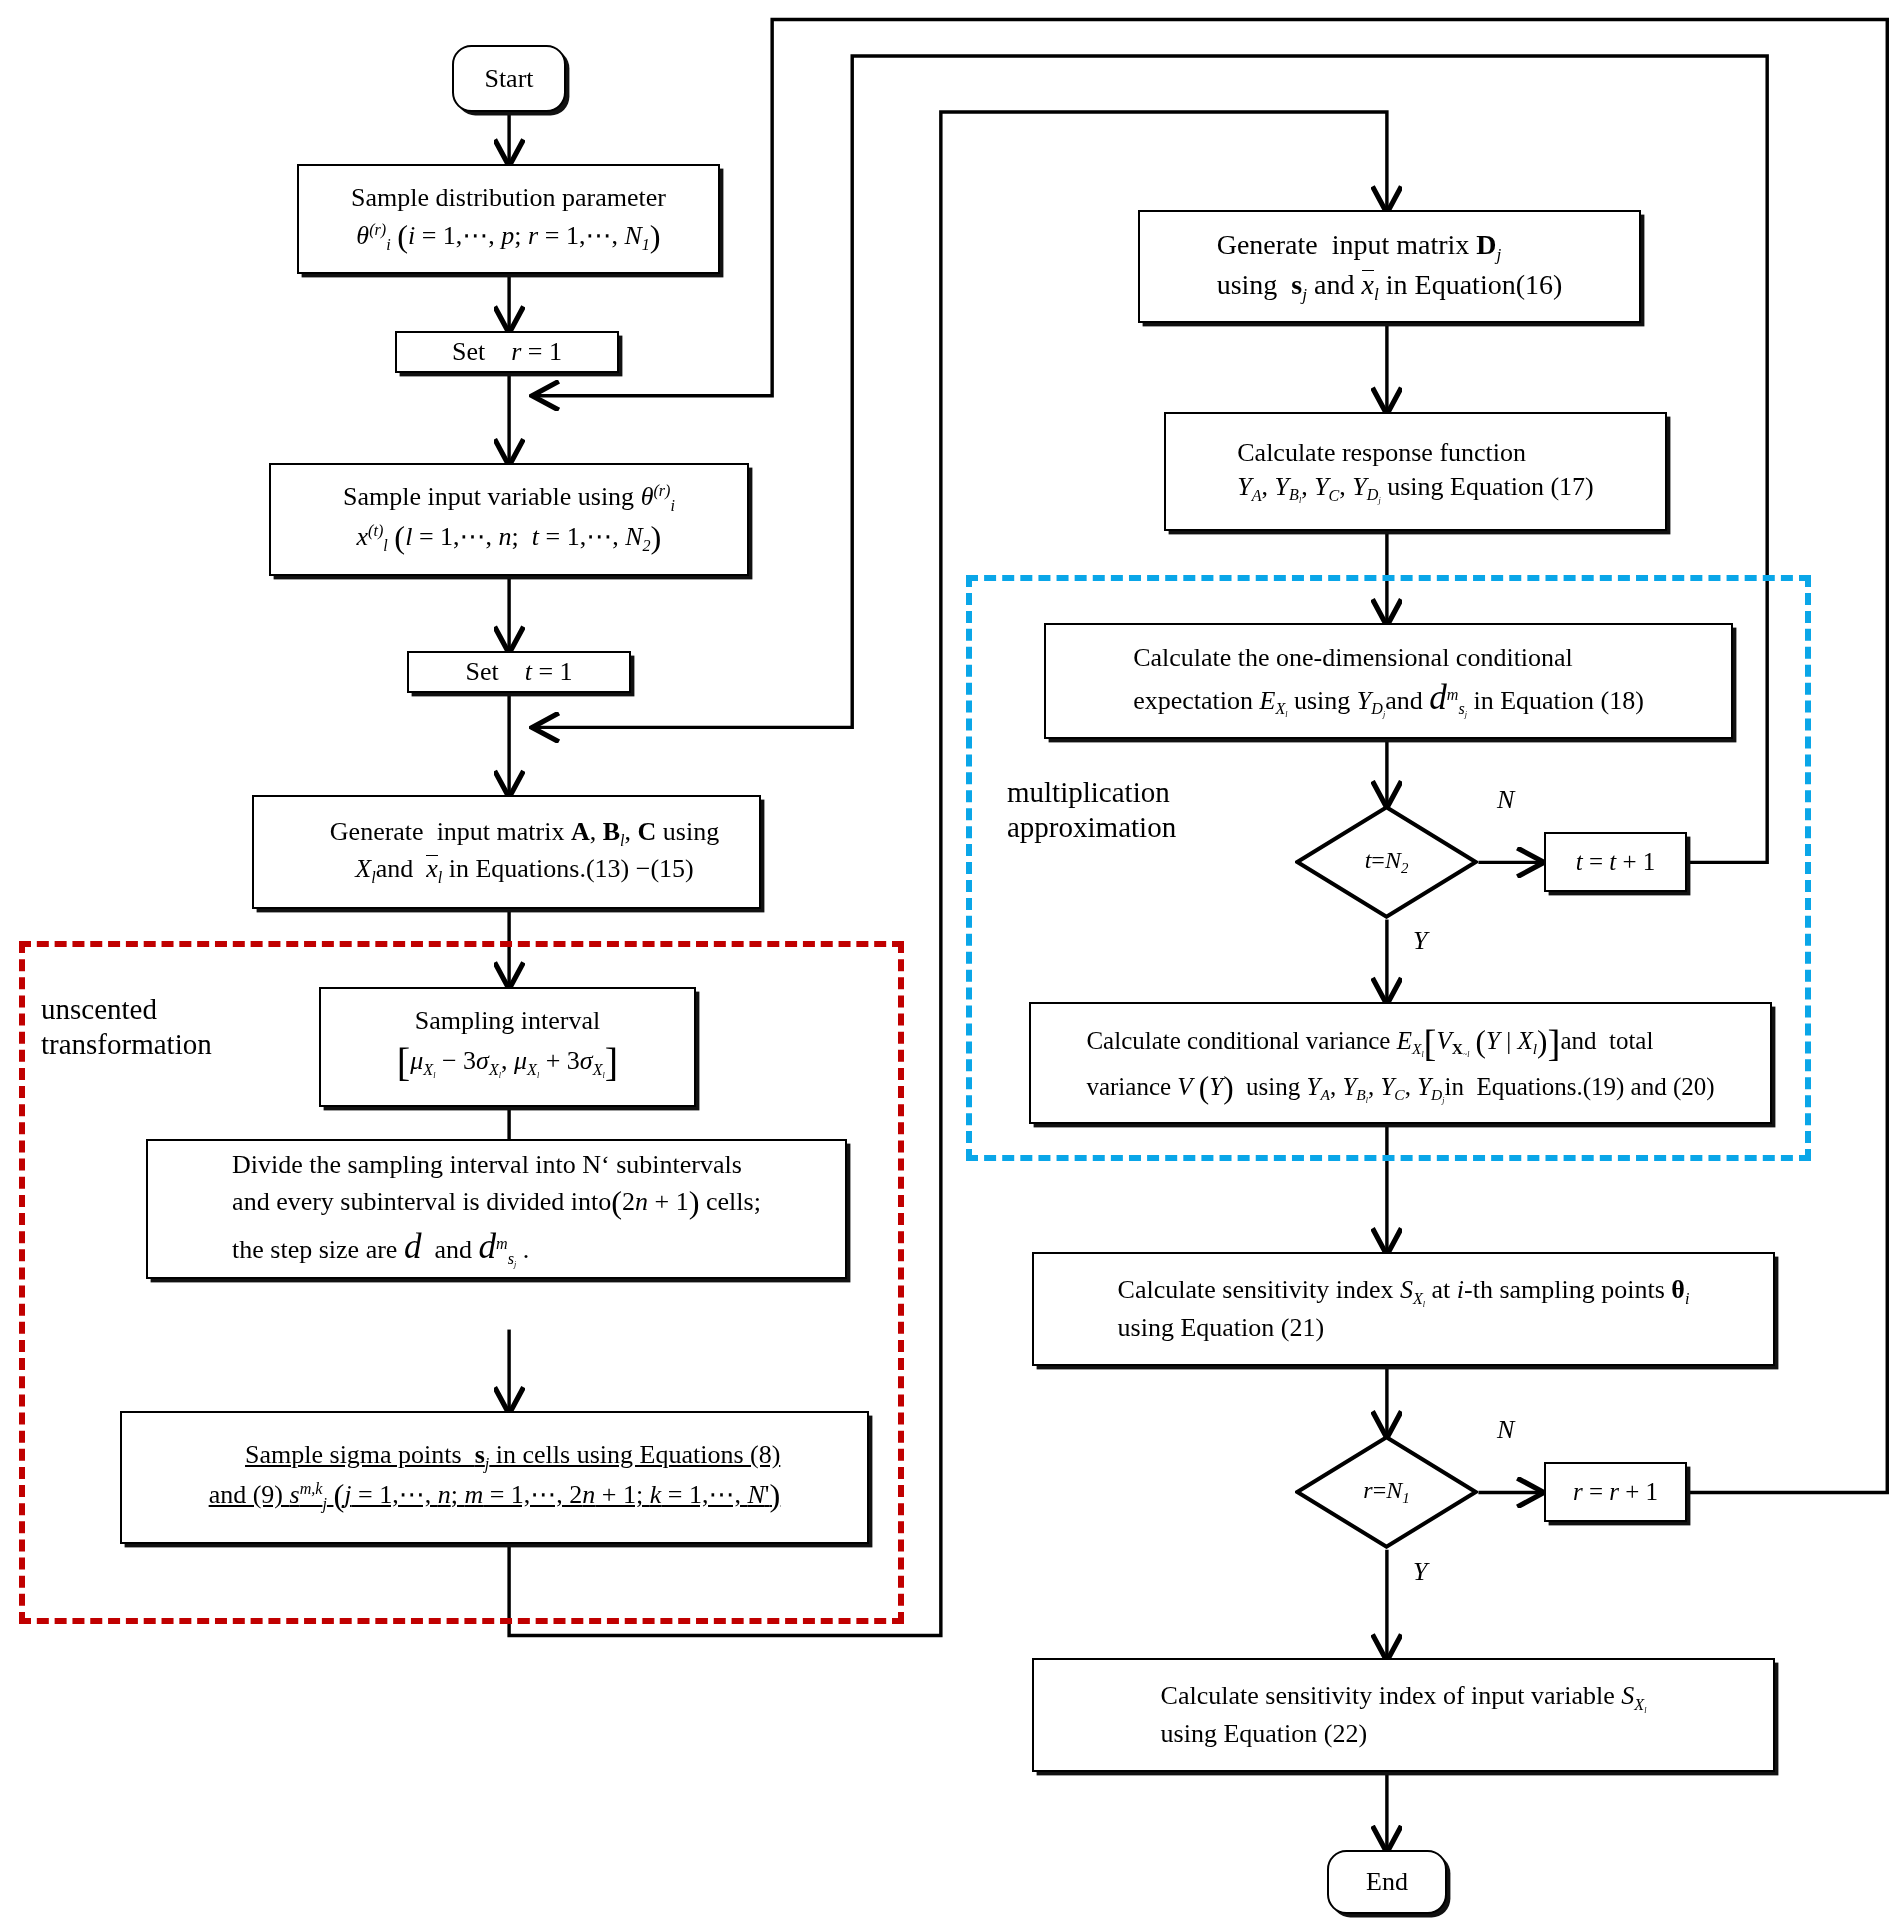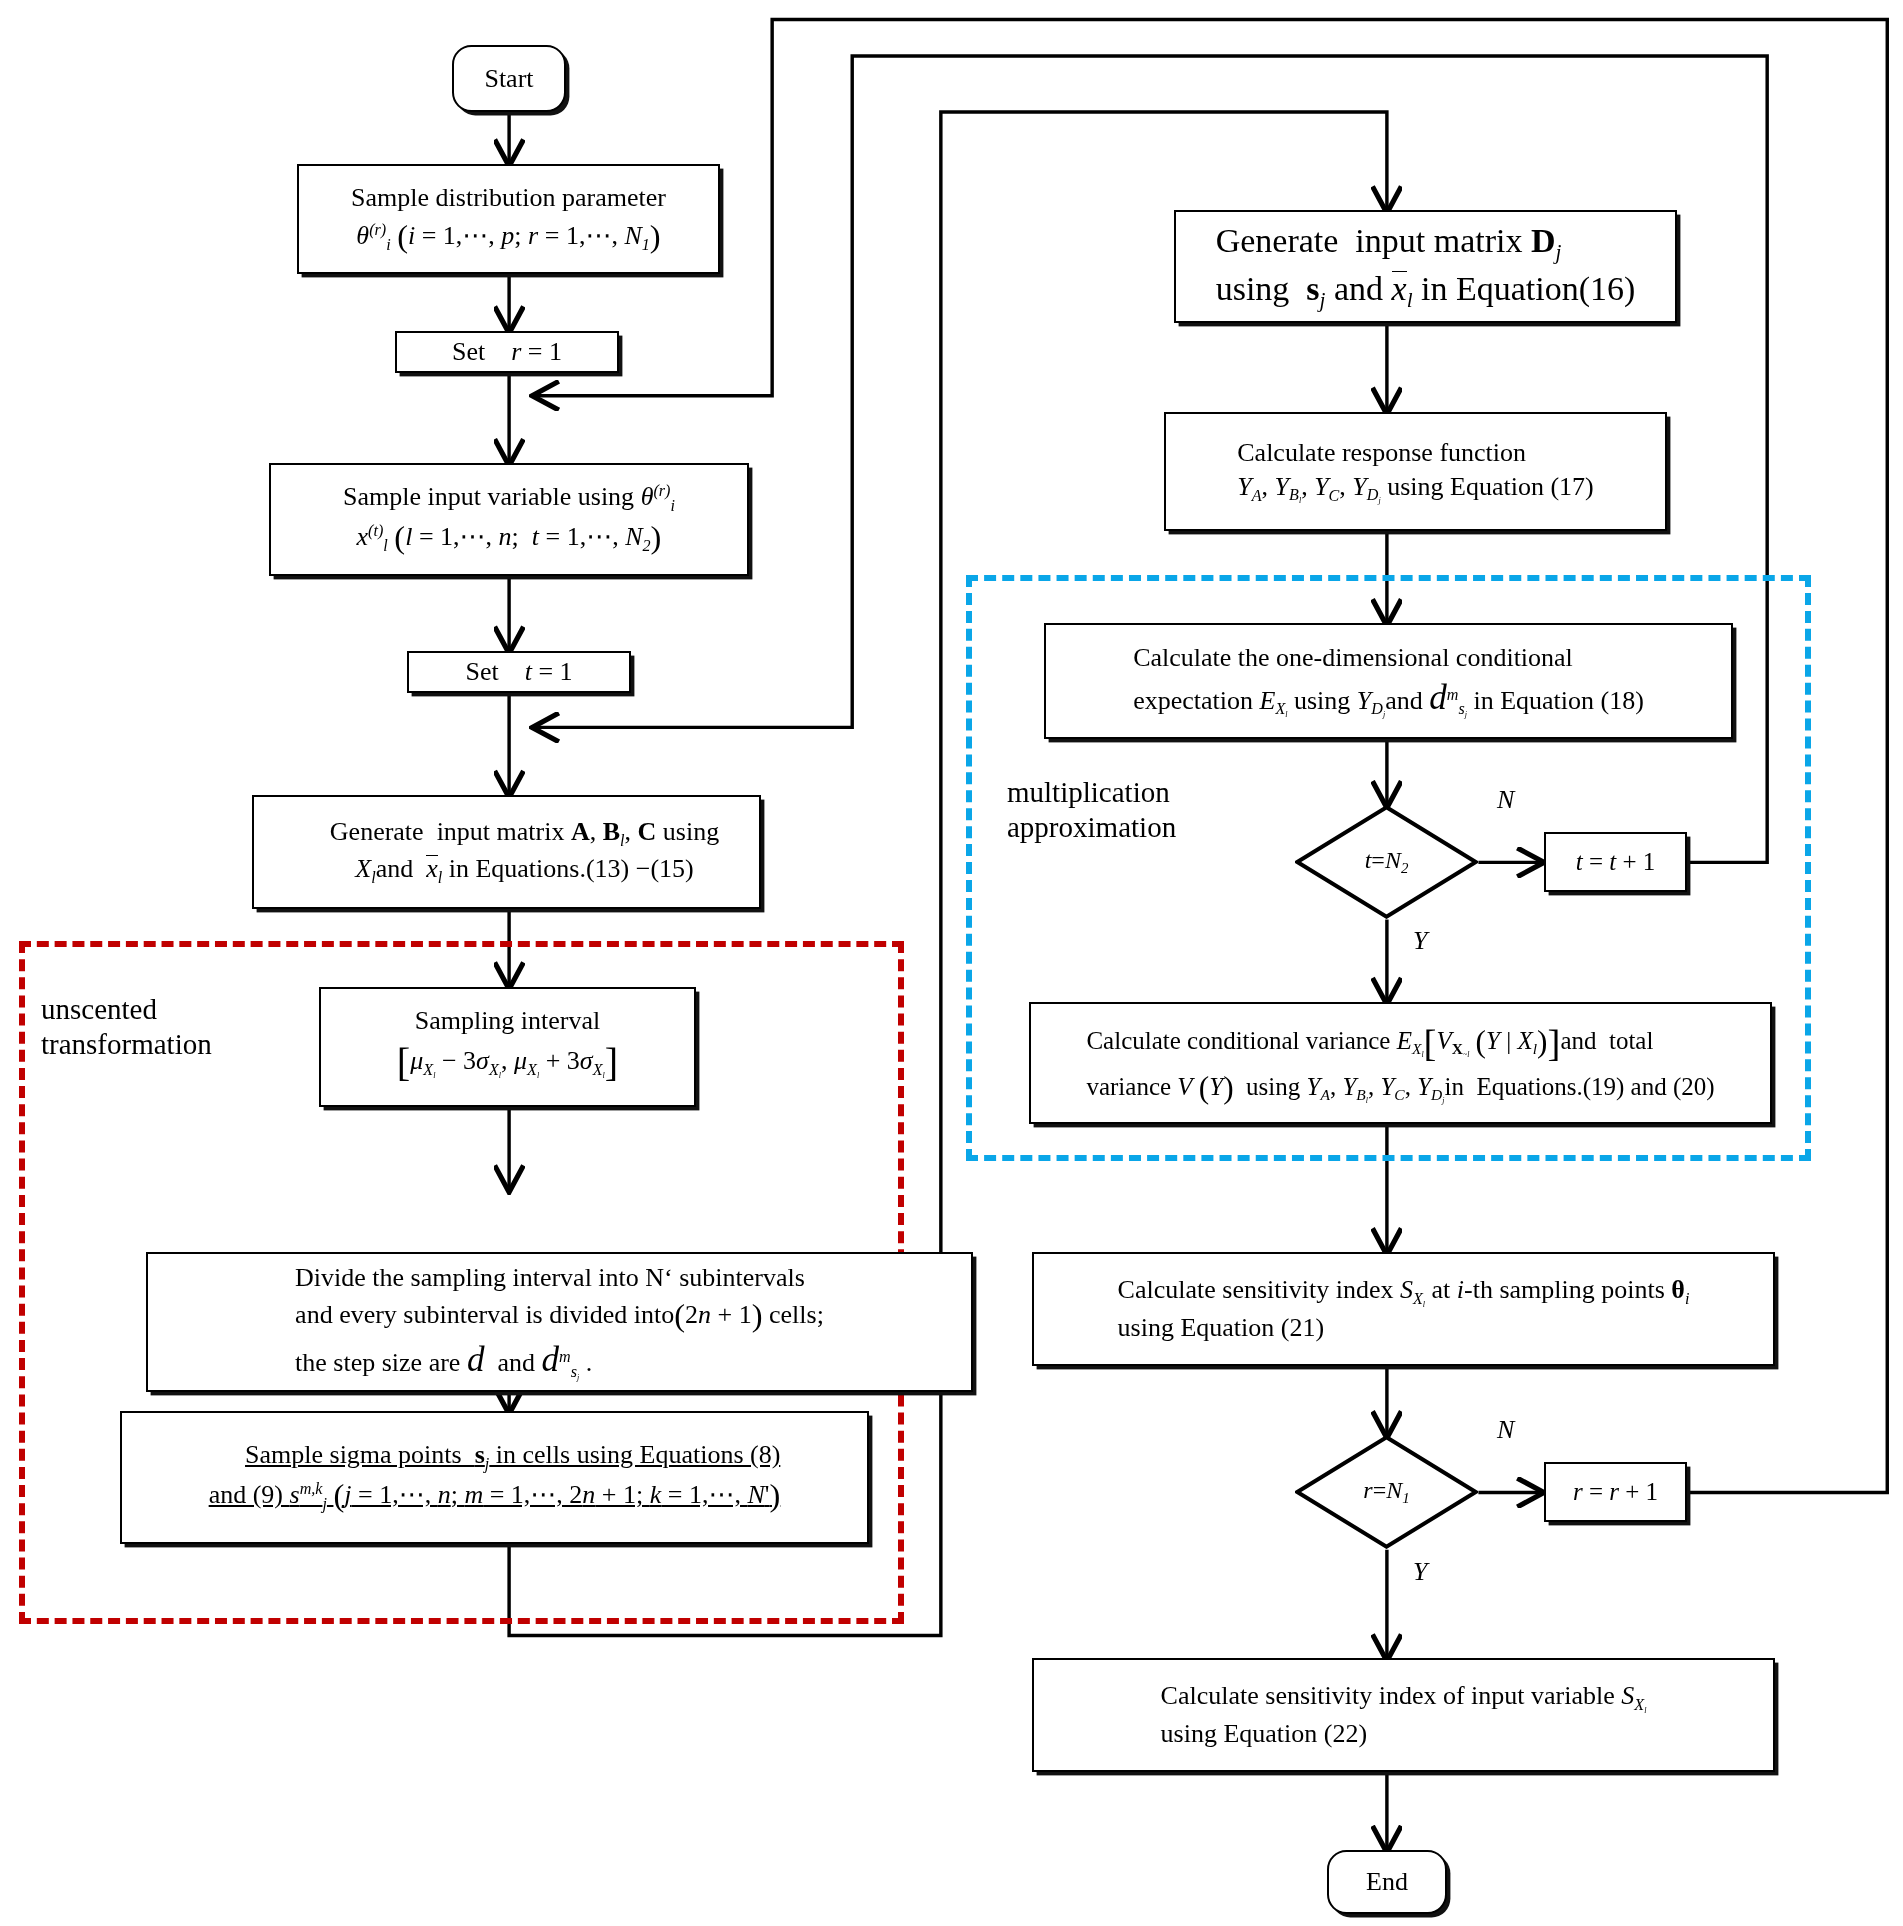--- a/index.html
+++ b/index.html
@@ -133,36 +133,36 @@
     </span>
   </div>
 
   <div class="node" style="left:319px;top:987px;width:377px;height:120px;font-size:26px;">
     <span class="txt">
       <span>Sampling interval</span><br>
       <span><span class="brk">[</span><i class="v">μ</i><span class="sub">X<span class="sub2">l</span></span> − 3<i class="v">σ</i><span class="sub">X<span class="sub2">l</span></span>, <i class="v">μ</i><span class="sub">X<span class="sub2">l</span></span> + 3<i class="v">σ</i><span class="sub">X<span class="sub2">l</span></span><span class="brk">]</span></span>
     </span>
   </div>
 
-  <div class="node" style="left:146px;top:1252px;width:827px;height:140px;font-size:26px;">
+  <div class="node" style="left:146px;top:1139px;width:701px;height:140px;font-size:26px;">
     <span class="txt" style="text-align:left;">
       <span>Divide the sampling interval  into N‘ subintervals</span><br>
       <span>and every subinterval is divided into<span class="pbig">(</span>2<i class="v">n</i> + 1<span class="pbig">)</span> cells;</span><br>
       <span>the step size are <span class="big">d</span>&nbsp; and <span class="big">d</span><span class="sup">m</span><span class="sub">s<span class="sub2">j</span></span> .</span>
     </span>
   </div>
 
   <div class="node" style="left:120px;top:1411px;width:749px;height:133px;font-size:26px;">
     <span class="txt" style="text-align:right;text-decoration:underline;">
       <span>Sample sigma points&nbsp; <b class="bm">s</b><span class="sub">j</span> in cells using Equations (8)</span><br>
       <span>and (9) <i class="v">s</i><span class="sup">m,k</span><span class="sub">j</span> <span class="pbig">(</span><i class="v">j</i> = 1,⋯, <i class="v">n</i>; <i class="v">m</i> = 1,⋯, 2<i class="v">n</i> + 1; <i class="v">k</i> = 1,⋯, <i class="v">N</i>'<span class="pbig">)</span></span>
     </span>
   </div>
 
-  <div class="node" style="left:1138px;top:210px;width:503px;height:113px;font-size:34px;margin-left:36px;">
+  <div class="node" style="left:1138px;top:210px;width:503px;height:113px;font-size:28px;">
     <span class="txt" style="text-align:left;">
       <span>Generate&nbsp; input matrix <b class="bm">D</b><span class="sub">j</span></span><br>
       <span>using&nbsp; <b class="bm">s</b><span class="sub">j</span> and <span class="ovl"><i class="v">x</i></span><span class="sub">l</span> in Equation(16)</span>
     </span>
   </div>
 
   <div class="node" style="left:1164px;top:412px;width:503px;height:119px;font-size:26px;">
     <span class="txt" style="text-align:left;">
       <span>Calculate response function</span><br>
       <span><i class="v">Y</i><span class="sub">A</span>, <i class="v">Y</i><span class="sub">B<span class="sub2">l</span></span>, <i class="v">Y</i><span class="sub">C</span>, <i class="v">Y</i><span class="sub">D<span class="sub2">j</span></span> using Equation (17)</span>

